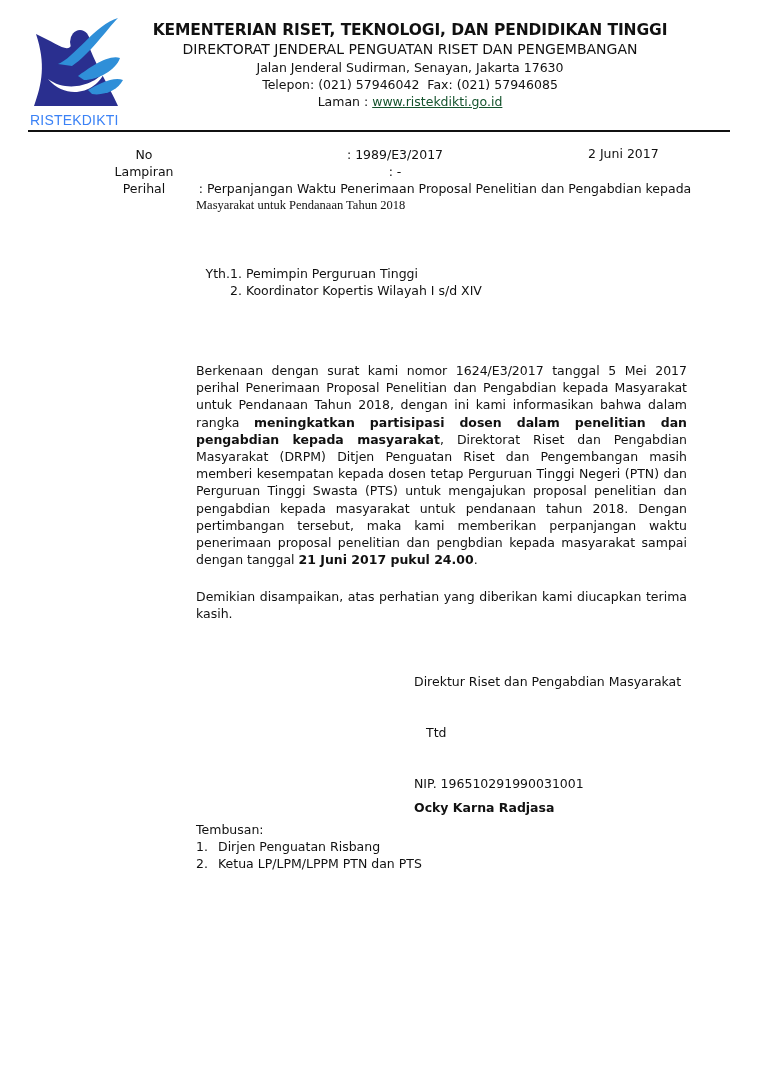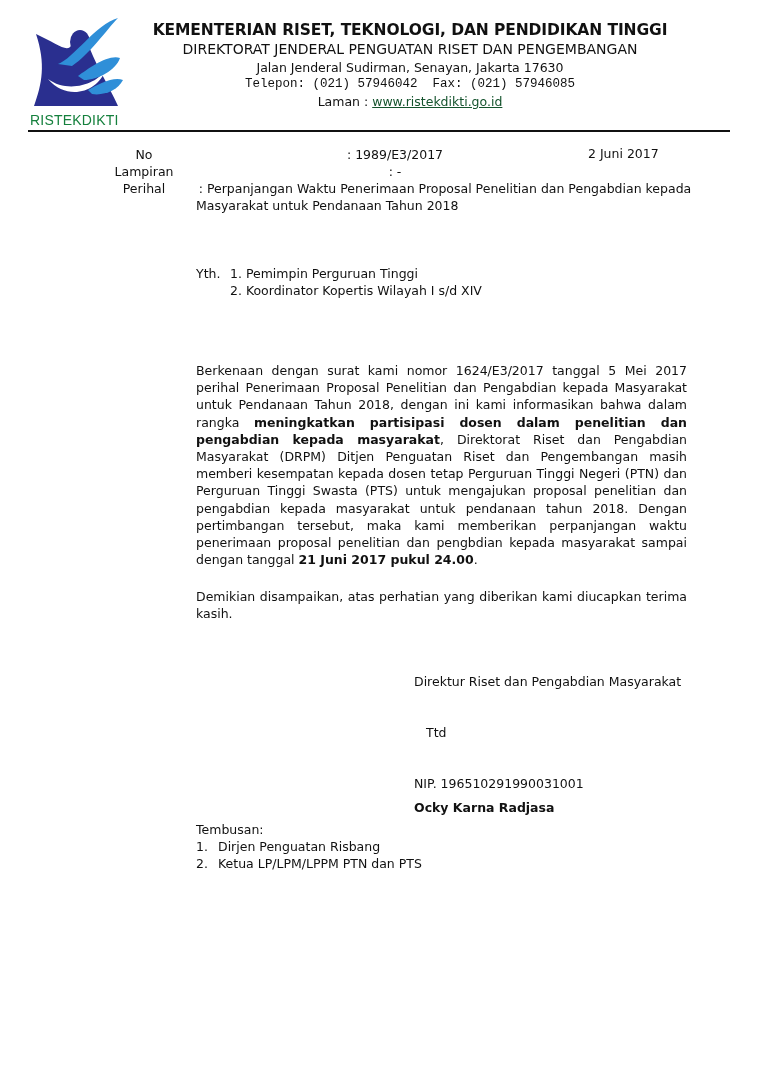--- a/index.html
+++ b/index.html
@@ -1,34 +1,34 @@
 <!DOCTYPE html>
 <html><head>
 <meta charset="utf-8">
 <style>
   html, body { margin: 0; padding: 0; background: #ffffff; }
   body { width: 763px; height: 1080px; position: relative; overflow: hidden;
          font-family: "DejaVu Sans", sans-serif; color: #111; }
   .abs { position: absolute; }
   .logo { left: 28px; top: 14px; width: 100px; height: 110px; }
   .logo-text { left: 30px; top: 112px; font-family: "Liberation Sans", sans-serif;
-               font-size: 14px; color: #15803d; letter-spacing: 0.2px; }
+               font-size: 14px; color: #3b82f6; letter-spacing: 0.2px; }
   .kop { left: 140px; top: 20px; width: 540px; text-align: center; }
   .kop .l1 { font-weight: bold; font-size: 15.5px; line-height: 20px; letter-spacing: -0.1px; }
   .kop .l2 { font-size: 14px; line-height: 19px; }
   .kop .l3 { font-size: 12.5px; line-height: 17px; }
   .kop a { color: #14532d; text-decoration: underline; }
   .rule { left: 28px; top: 130px; width: 702px; height: 0; border-top: 2.5px solid #111; }
   .meta { left: 103px; top: 146px; font-size: 12.5px; line-height: 17px; }
   .meta .row { display: flex; text-align: center; }
   .meta .lbl { width: 82px; }
   .meta .val { width: 420px; }
-  .meta .cont { padding-left: 93px; }
+  .meta .cont { padding-left: 93px; font-family: Liberation Serif, serif; }
   .date { left: 588px; top: 146px; font-size: 12.5px; }
-  .yth { left: 196px; top: 265px; font-size: 12.5px; line-height: 17px; }
+  .yth { left: 196px; top: 265px; font-size: 12.5px; line-height: 17px; text-align: right; }
   .yth .row { display: flex; }
   .yth .pre { width 34px; display:inline-block; width: 34px; }
   .body-text { left: 196px; top: 362px; width: 491px; font-size: 12.5px; line-height: 17.2px;
                text-align: justify; }
   .body-text b { font-weight: bold; }
   .closing { left: 196px; top: 588px; width: 491px; font-size: 12.5px; line-height: 17.2px;
              text-align: justify; }
   .sign-title { left: 414px; top: 674px; font-size: 12.5px; }
   .ttd { left: 426px; top: 725px; font-size: 12.5px; }
   .sign-name { left: 414px; top: 800px; font-size: 12.5px; font-weight: bold; }
@@ -48,21 +48,21 @@
     <path d="M50 62 C60 55, 80 40, 92 44 C88 56, 70 66, 56 66 Z" fill="#2f8fd8"></path>
     <path d="M60 76 C70 70, 86 62, 95 66 C90 76, 76 82, 64 80 Z" fill="#2f8fd8"></path>
   </svg>
 </div>
 <div class="abs logo-text">RISTEKDIKTI</div>
 
 <div class="abs kop">
   <div class="l1">KEMENTERIAN RISET, TEKNOLOGI, DAN PENDIDIKAN TINGGI</div>
   <div class="l2">DIREKTORAT JENDERAL PENGUATAN RISET DAN PENGEMBANGAN</div>
   <div class="l3">Jalan Jenderal Sudirman, Senayan, Jakarta 17630</div>
-  <div class="l3" style="white-space: pre; font-family: Liberation Mono, monospace;">Telepon: (021) 57946042  Fax: (021) 57946085</div>
+  <div class="l3" style="white-space: pre;">Telepon: (021) 57946042  Fax: (021) 57946085</div>
   <div class="l3">
     <span style="white-space: pre;">Laman : </span><a>www.ristekdikti.go.id</a>
   </div>
 </div>
 <div class="abs rule"></div>
 
 <div class="abs meta">
   <div class="row">
     <span class="lbl">No</span>
     <span class="val">: 1989/E3/2017</span>

